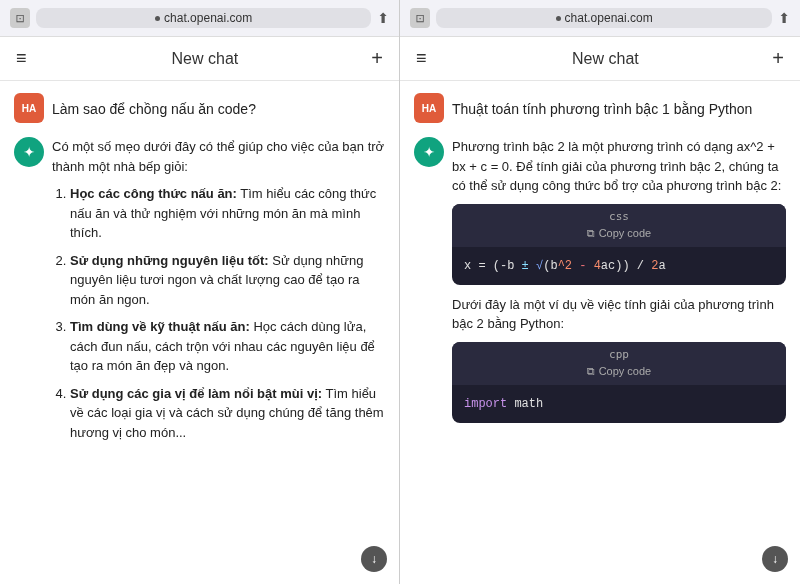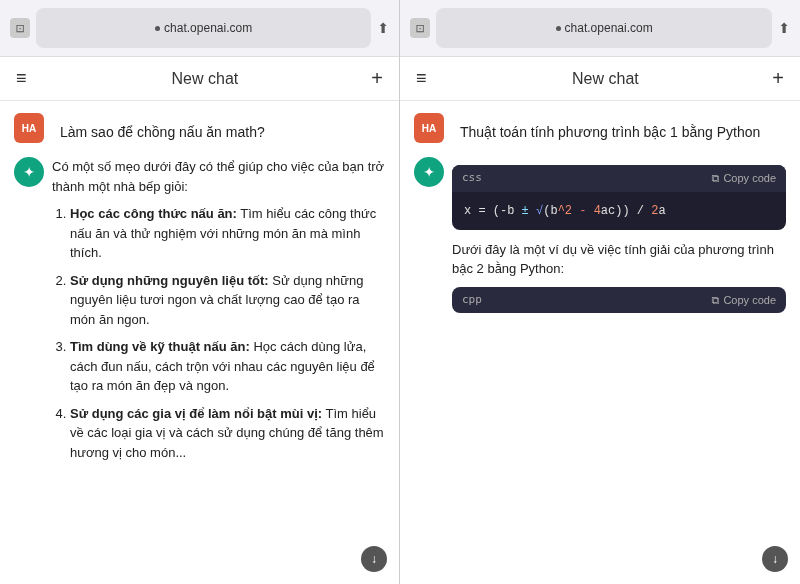--- a/index.html
+++ b/index.html
@@ -38,21 +38,21 @@
       border-radius: 4px;
       display: flex; align-items: center; justify-content: center;
       font-size: 11px;
       color: #555;
     }
 
     .browser-url {
       flex: 1;
       background: #e0e0e5;
       border-radius: 8px;
-      padding: 13px 8px;
+      padding: 3px 8px;
       font-size: 12px;
       color: #333;
       font-weight: 500;
       text-align: center;
       display: flex;
       align-items: center;
       justify-content: center;
       gap: 4px;
     }
 
@@ -102,22 +102,22 @@
     .chat-area {
       flex: 1;
       overflow-y: auto;
       padding: 12px 14px;
       background: #fff;
     }
 
     
     .user-message {
       display: flex;
-      align-items: flex-end;
-      gap: 16px;
+      align-items: center;
+      gap: 8px;
       margin-bottom: 14px;
     }
 
     .avatar {
       width: 30px;
       height: 30px;
       border-radius: 6px;
       background: #e05b3a;
       color: white;
       font-size: 10px;
@@ -190,20 +190,21 @@
       overflow: hidden;
       margin: 8px 0;
     }
 
     .code-header {
       display: flex;
       align-items: center;
       justify-content: space-between;
       background: #2a2a3e;
       padding: 5px 10px;
+      flex-direction: column;
     }
 
     .code-lang {
       font-size: 11px;
       color: #aaa;
       font-family: monospace;
     }
 
     .copy-btn {
       font-size: 11px;
@@ -273,21 +274,21 @@
     <span class="hamburger-icon">≡</span>
     <span class="chat-title">New chat</span>
     <span class="plus-icon">+</span>
   </div>
 
   <div class="relative-wrap">
     <div class="chat-area">
 
       <div class="user-message">
         <div class="avatar">HA</div>
-        <div class="user-text">Làm sao để chồng nấu ăn math?</div>
+        <div class="user-text">Làm sao để chồng nấu ăn code?</div>
       </div>
 
       <div class="ai-message">
         <div class="ai-avatar">✦</div>
         <div class="ai-text">
           <p>Có một số mẹo dưới đây có thể giúp cho việc của bạn trở thành một nhà bếp giỏi:</p>
           <ol class="numbered-list">
             <li>
               <span class="bold">Học các công thức nấu ăn:</span>
               <span> Tìm hiểu các công thức nấu ăn và thử nghiệm với những món ăn mà mình thích.</span>
@@ -338,20 +339,21 @@
     <div class="chat-area">
 
       <div class="user-message">
         <div class="avatar">HA</div>
         <div class="user-text">Thuật toán tính phương trình bậc 1 bằng Python</div>
       </div>
 
       <div class="ai-message">
         <div class="ai-avatar">✦</div>
         <div class="ai-text">
+          <p>Phương trình bậc 2 là một phương trình có dạng ax^2 + bx + c = 0. Để tính giải của phương trình bậc 2, chúng ta có thể sử dụng công thức bổ trợ của phương trình bậc 2:</p>
 
           <div class="code-block">
             <div class="code-header">
               <span class="code-lang">css</span>
               <div class="copy-btn">
                 <span>⧉</span>
                 <span>Copy code</span>
               </div>
             </div>
             <div class="code-content">
@@ -362,20 +364,23 @@
           <p style="margin-top:10px;">Dưới đây là một ví dụ về việc tính giải của phương trình bậc 2 bằng Python:</p>
 
           <div class="code-block">
             <div class="code-header">
               <span class="code-lang">cpp</span>
               <div class="copy-btn">
                 <span>⧉</span>
                 <span>Copy code</span>
               </div>
             </div>
+            <div class="code-content">
+              <span class="kw">import</span> math
+            </div>
           </div>
         </div>
       </div>
     </div>
 
     <div class="scroll-indicator" style="position:absolute;bottom:12px;right:12px;">
       <span>↓</span>
     </div>
   </div>
 </div>

